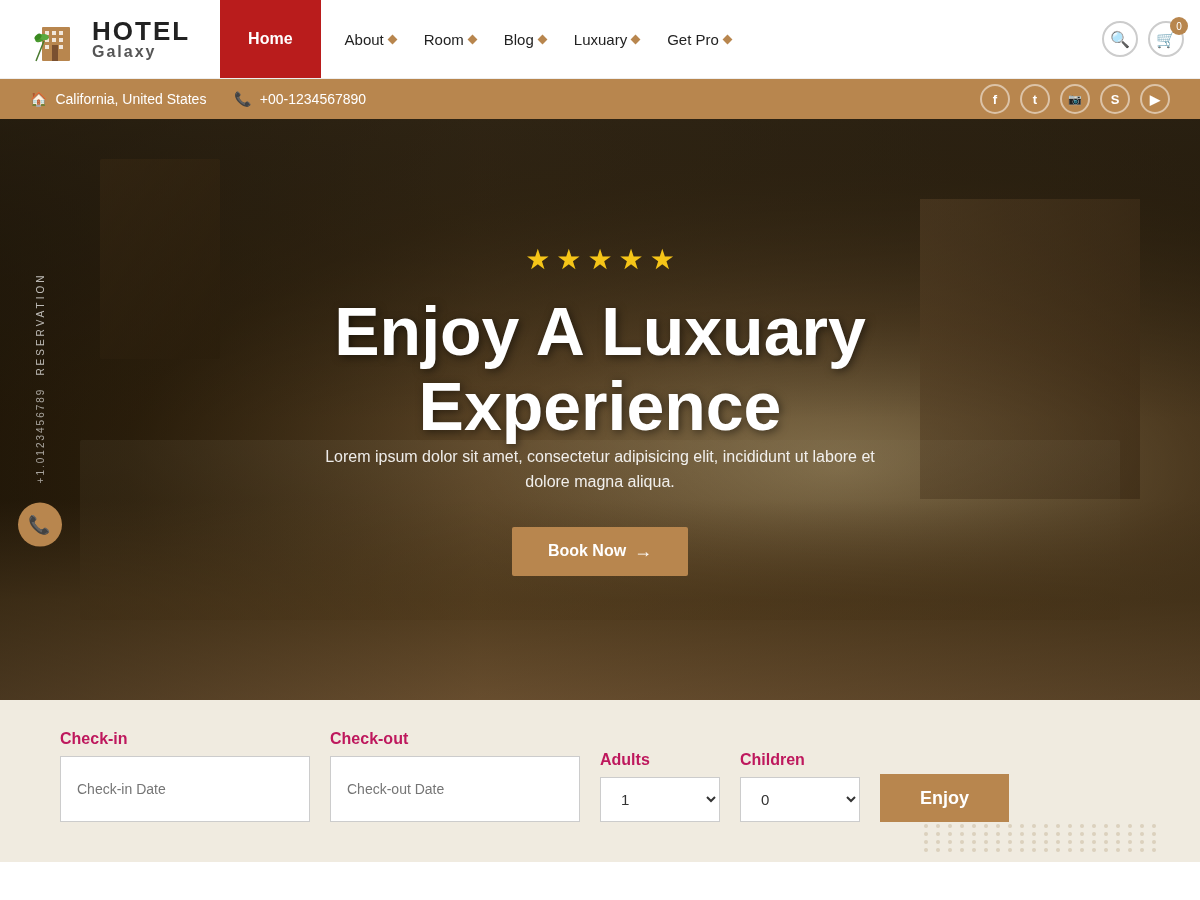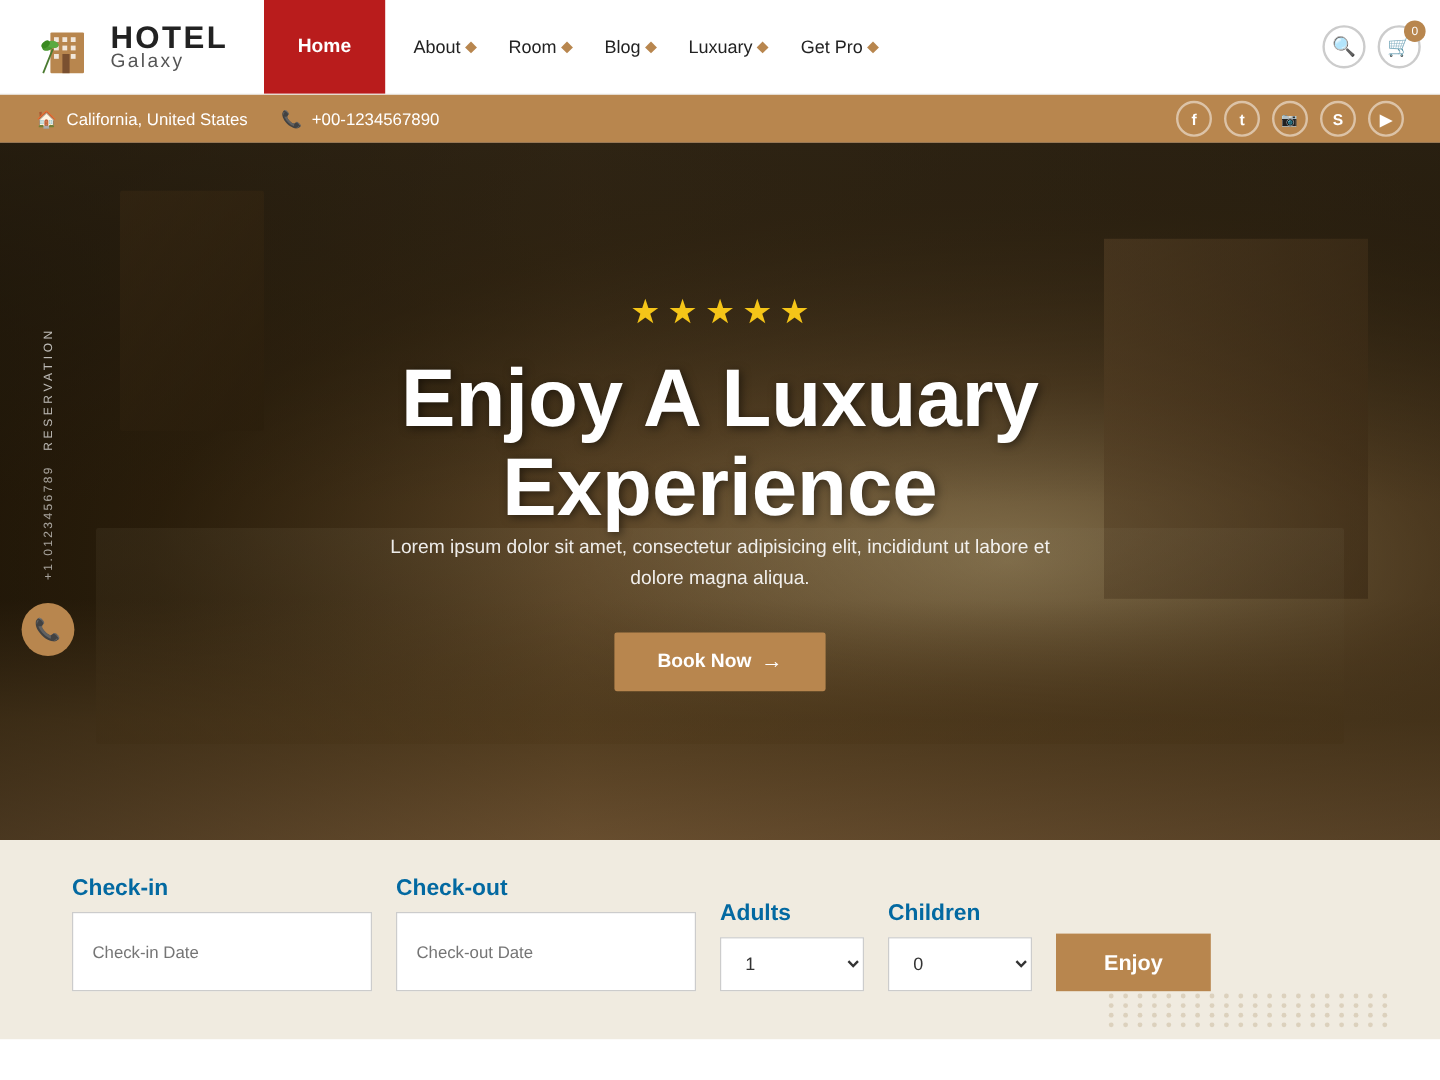--- a/index.html
+++ b/index.html
@@ -28,21 +28,21 @@
     .logo-text-block { display: flex; flex-direction: column; line-height: 1; }
     .logo-hotel {
       font-size: 26px;
       font-weight: 900;
       letter-spacing: 2px;
       color: #222;
       font-family: Arial, sans-serif;
     }
     .logo-galaxy {
       font-size: 16px;
-      font-weight: 400;
+      font-weight: 700;
       color: #555;
       letter-spacing: 2px;
       font-family: Arial, sans-serif;
     }
 
     .nav-home {
       background: #b91c1c;
       display: flex;
       align-items: center;
       padding: 0 28px;
@@ -328,23 +328,23 @@
       display: flex;
       align-items: flex-end;
       gap: 20px;
     }
     .form-group {
       display: flex;
       flex-direction: column;
       gap: 8px;
     }
     .form-label {
-      font-size: 19px;
+      font-size: 16px;
       font-weight: 700;
-      color: #0369a1;
+      color: #be185d;
       font-family: Arial, sans-serif;
     }
     .form-input {
       padding: 24px 16px;
       border: 1px solid #ccc;
       background: #fff;
       font-size: 14px;
       color: #999;
       font-family: Arial, sans-serif;
       width: 250px;

